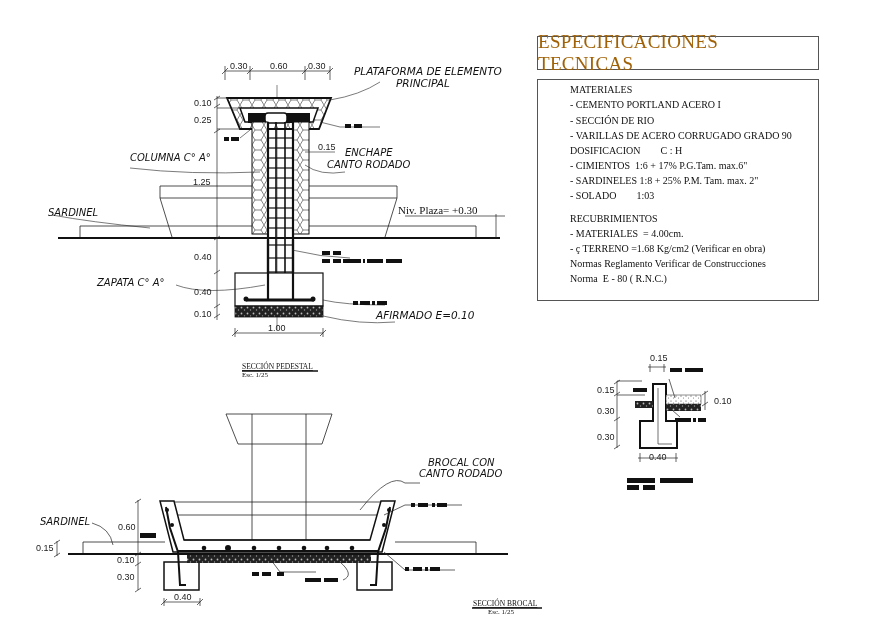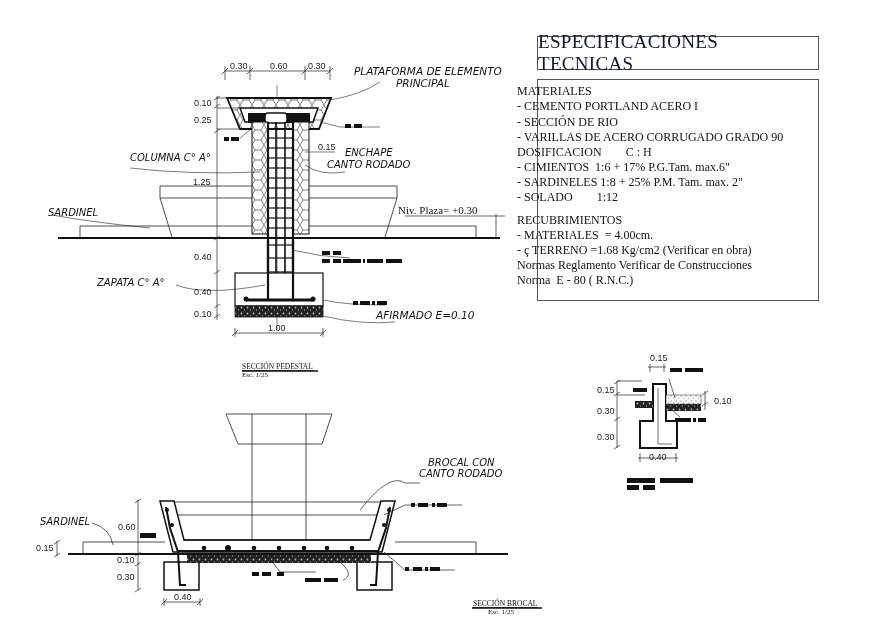--- a/index.html
+++ b/index.html
@@ -1,39 +1,39 @@
 <!DOCTYPE html>
 <html><head>
 <meta charset="utf-8">
 <style>
   html, body { margin:0; padding:0; background:#ffffff; }
   body { width:870px; height:635px; position:relative; overflow:hidden; font-family:"Liberation Sans", sans-serif; }
   svg { position:absolute; left:0; top:0; }
-  .spec-title-box { position:absolute; left:537px; top:36px; width:282px; height:34px; border:1px solid #555; box-sizing:border-box; display:flex; align-items:center; justify-content:center; font-family:"Liberation Serif", serif; font-size:19px; color:#0f172a; letter-spacing:0.3px; }
+  .spec-title-box { position:absolute; left:537px; top:36px; width:282px; height:34px; border:1px solid #555; box-sizing:border-box; display:flex; align-items:center; justify-content:center; font-family:"Liberation Serif", serif; font-size:19px; color:#a16207; letter-spacing:0.3px; }
   .spec-body-box { position:absolute; left:537px; top:79px; width:282px; height:222px; border:1px solid #555; box-sizing:border-box; }
-  .spec-line { position:absolute; left:517px; font-family:"Liberation Serif", serif; font-size:12px; color:#111; white-space:pre; line-height:1; }
+  .spec-line { position:absolute; left:570px; font-family:"Liberation Serif", serif; font-size:10px; color:#111; white-space:pre; line-height:1; }
   .lbl { font-family:"DejaVu Sans", sans-serif; font-style:italic; fill:#111; }
   .dim { font-family:"Liberation Sans", sans-serif; fill:#222; font-size:9px; }
   .ser { font-family:"Liberation Serif", serif; fill:#111; }
 </style>
 </head>
 <body>
 
 <div class="spec-title-box">
     <span>ESPECIFICACIONES TECNICAS</span>
   </div>
 <div class="spec-body-box"></div>
 <div class="spec-line" style="top:85px">MATERIALES</div>
 <div class="spec-line" style="top:100px">- CEMENTO PORTLAND ACERO I</div>
 <div class="spec-line" style="top:116px">- SECCIÓN DE RIO</div>
 <div class="spec-line" style="top:131px">- VARILLAS DE ACERO CORRUGADO GRADO 90</div>
 <div class="spec-line" style="top:146px">DOSIFICACION        C : H</div>
 <div class="spec-line" style="top:161px">- CIMIENTOS  1:6 + 17% P.G.Tam. max.6"</div>
 <div class="spec-line" style="top:176px">- SARDINELES 1:8 + 25% P.M. Tam. max. 2"</div>
-<div class="spec-line" style="top:191px">- SOLADO        1:12</div>
+<div class="spec-line" style="top:191px">- SOLADO        1:03</div>
 <div class="spec-line" style="top:214px">RECUBRIMIENTOS</div>
 <div class="spec-line" style="top:229px">- MATERIALES  = 4.00cm.</div>
 <div class="spec-line" style="top:244px">- ç TERRENO =1.68 Kg/cm2 (Verificar en obra)</div>
 <div class="spec-line" style="top:259px">Normas Reglamento Verificar de Construcciones</div>
 <div class="spec-line" style="top:274px">Norma  E - 80 ( R.N.C.)</div>
 
 <svg width="870" height="635" viewBox="0 0 870 635">
   <defs>
     <pattern id="hex" width="12" height="10" patternUnits="userSpaceOnUse">
       <rect width="12" height="10" fill="#fff"></rect>

